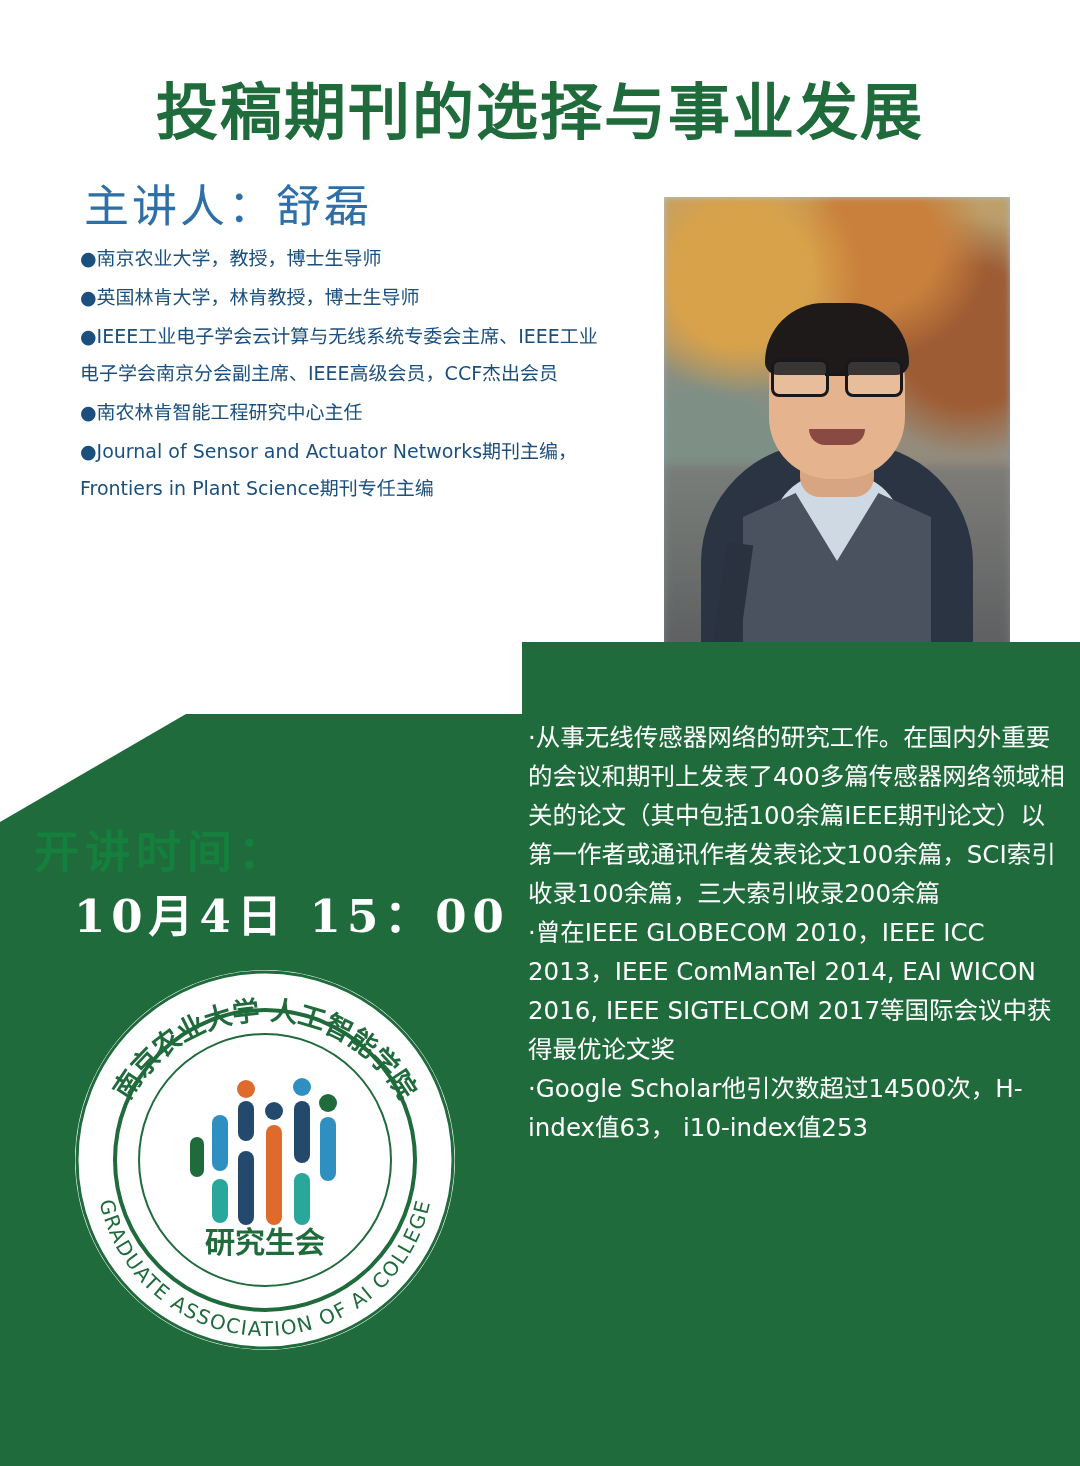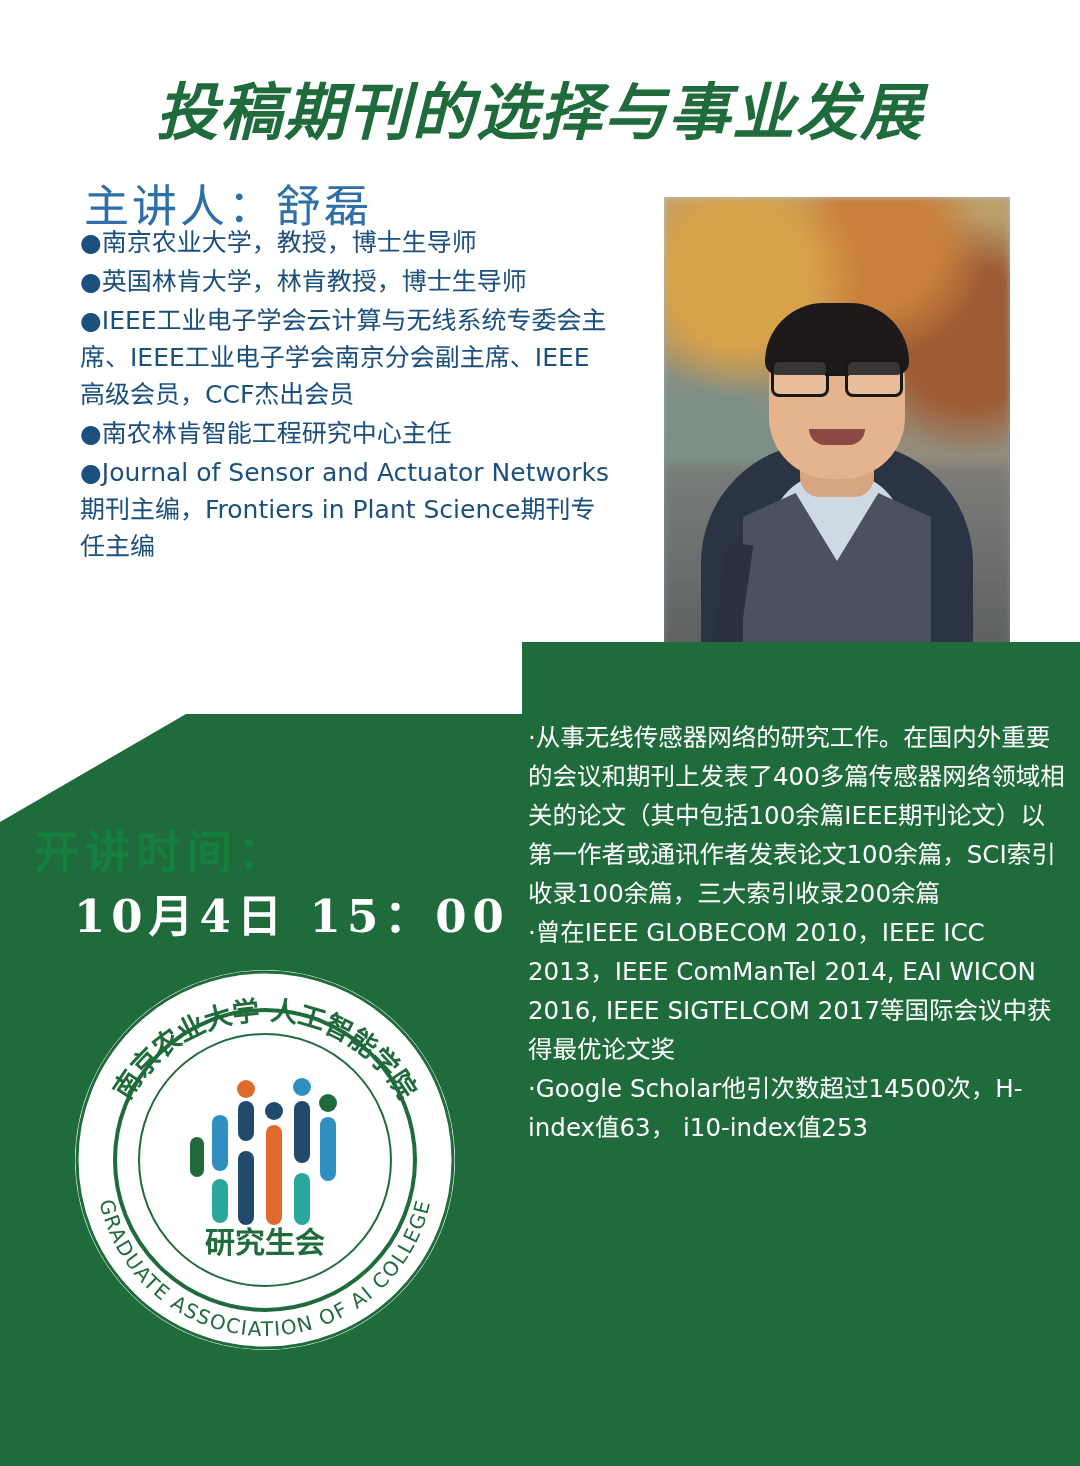--- a/index.html
+++ b/index.html
@@ -21,41 +21,40 @@
     position: absolute;
     left: 0;
     top: 62px;
     width: 1080px;
     text-align: center;
     font-size: 62px;
     font-weight: bold;
     color: #1f6b3b;
     letter-spacing: 2px;
     font-family: "DejaVu Sans", "Liberation Sans", sans-serif;
-    font-style: italic;
   }
 
   
   .speaker-name {
     position: absolute;
     left: 84px;
     top: 170px;
     font-size: 45px;
     color: #2e6fa8;
     letter-spacing: 3px;
     font-family: "DejaVu Sans", "Liberation Sans", sans-serif;
   }
 
   .bio-list {
     position: absolute;
     left: 80px;
-    top: 224px;
+    top: 240px;
     width: 530px;
     color: #1b4f7e;
-    font-size: 25px;
+    font-size: 19px;
     line-height: 37px;
     font-family: "DejaVu Sans", "Liberation Sans", sans-serif;
   }
   .bio-list .bullet-item {
     margin: 0 0 2px 0;
     text-indent: 0;
   }
 
   
   .portrait {

